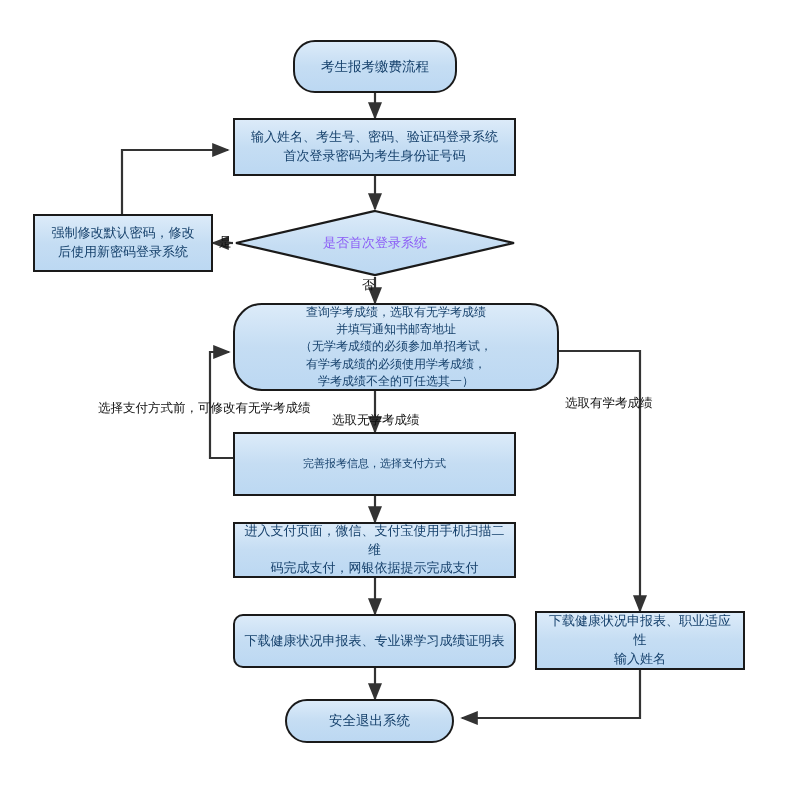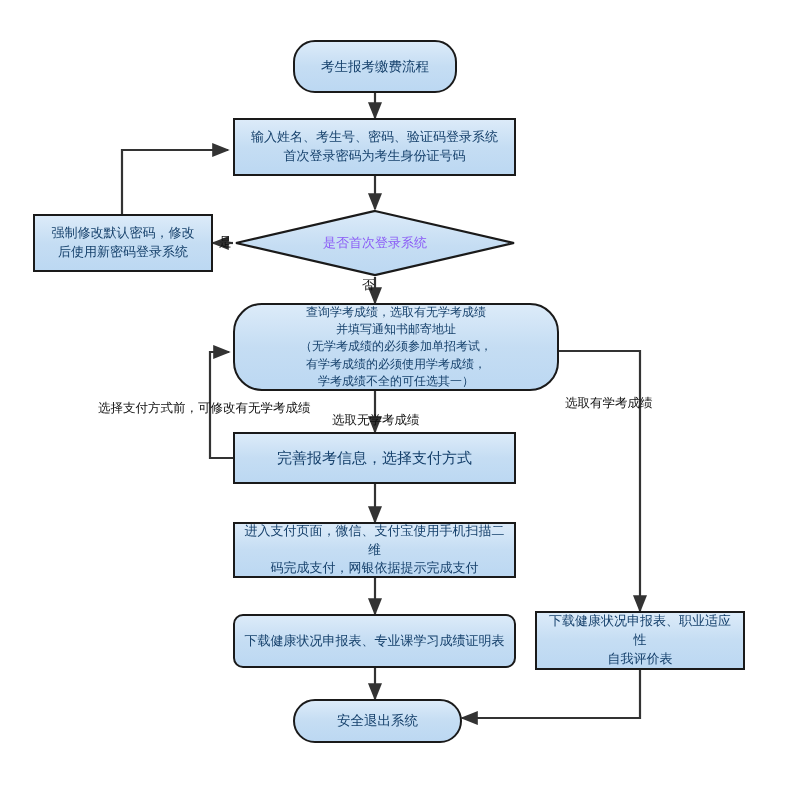--- a/index.html
+++ b/index.html
@@ -88,39 +88,39 @@
   </div>
 
   <div class="node" style="left:233px;top:303px;width:326px;height:88px;font-size:12px;border-radius:29px;">
     <span class="txt">查询学考成绩，选取有无学考成绩
 并填写通知书邮寄地址
 （无学考成绩的必须参加单招考试，
 有学考成绩的必须使用学考成绩，
 学考成绩不全的可任选其一）</span>
   </div>
 
-  <div class="node" style="left:233px;top:432px;width:283px;height:52px;font-size:15px;">
+  <div class="node" style="left:233px;top:432px;width:283px;height:64px;font-size:11px;">
     <span class="txt">完善报考信息，选择支付方式</span>
   </div>
 
   <div class="node" style="left:233px;top:522px;width:283px;height:56px;font-size:13px;">
     <span class="txt">进入支付页面，微信、支付宝使用手机扫描二维
 码完成支付，网银依据提示完成支付</span>
   </div>
 
   <div class="node" style="left:233px;top:614px;width:283px;height:54px;font-size:13px;border-radius:10px;">
     <span class="txt">下载健康状况申报表、专业课学习成绩证明表</span>
   </div>
 
   <div class="node" style="left:535px;top:611px;width:210px;height:59px;font-size:13px;">
     <span class="txt">下载健康状况申报表、职业适应性
-自我评价表</span>
+输入姓名</span>
   </div>
 
-  <div class="node term" style="left:293px;top:699px;width:169px;height:44px;font-size:13.5px;">
+  <div class="node term" style="left:285px;top:699px;width:169px;height:44px;font-size:13.5px;">
     <span class="txt">安全退出系统</span>
   </div>
 
   <div class="elabel" style="left:219px;top:234px;font-size:12.5px;">是</div>
 
   <div class="elabel" style="left:362px;top:277px;font-size:12.5px;">否</div>
 
   <div class="elabel" style="left:98px;top:400px;font-size:12.5px;">选择支付方式前，可修改有无学考成绩</div>
 
   <div class="elabel" style="left:332px;top:400px;font-size:12.5px;margin-top:12px;">选取无学考成绩</div>

